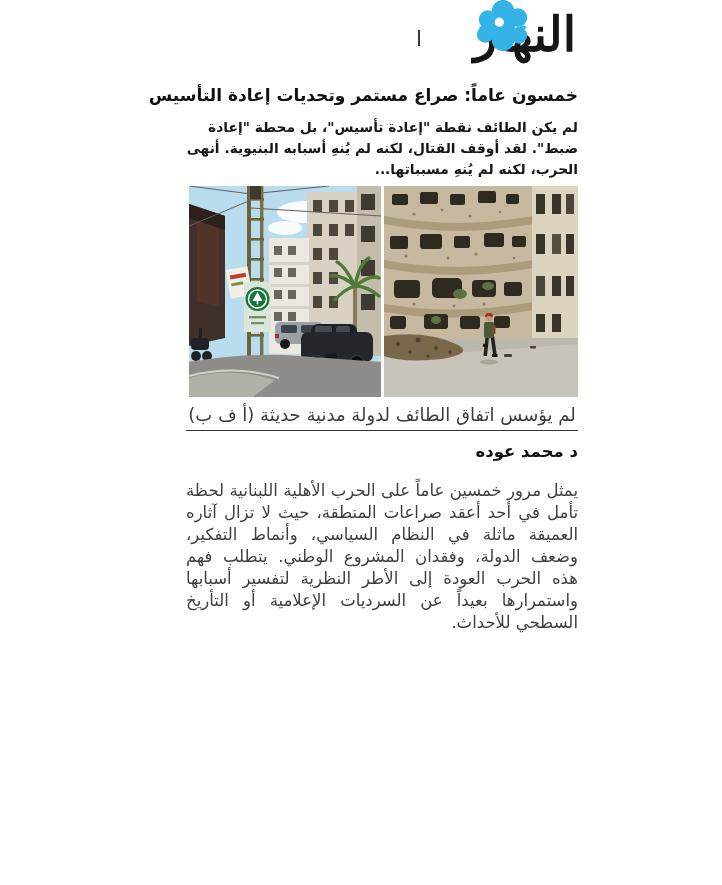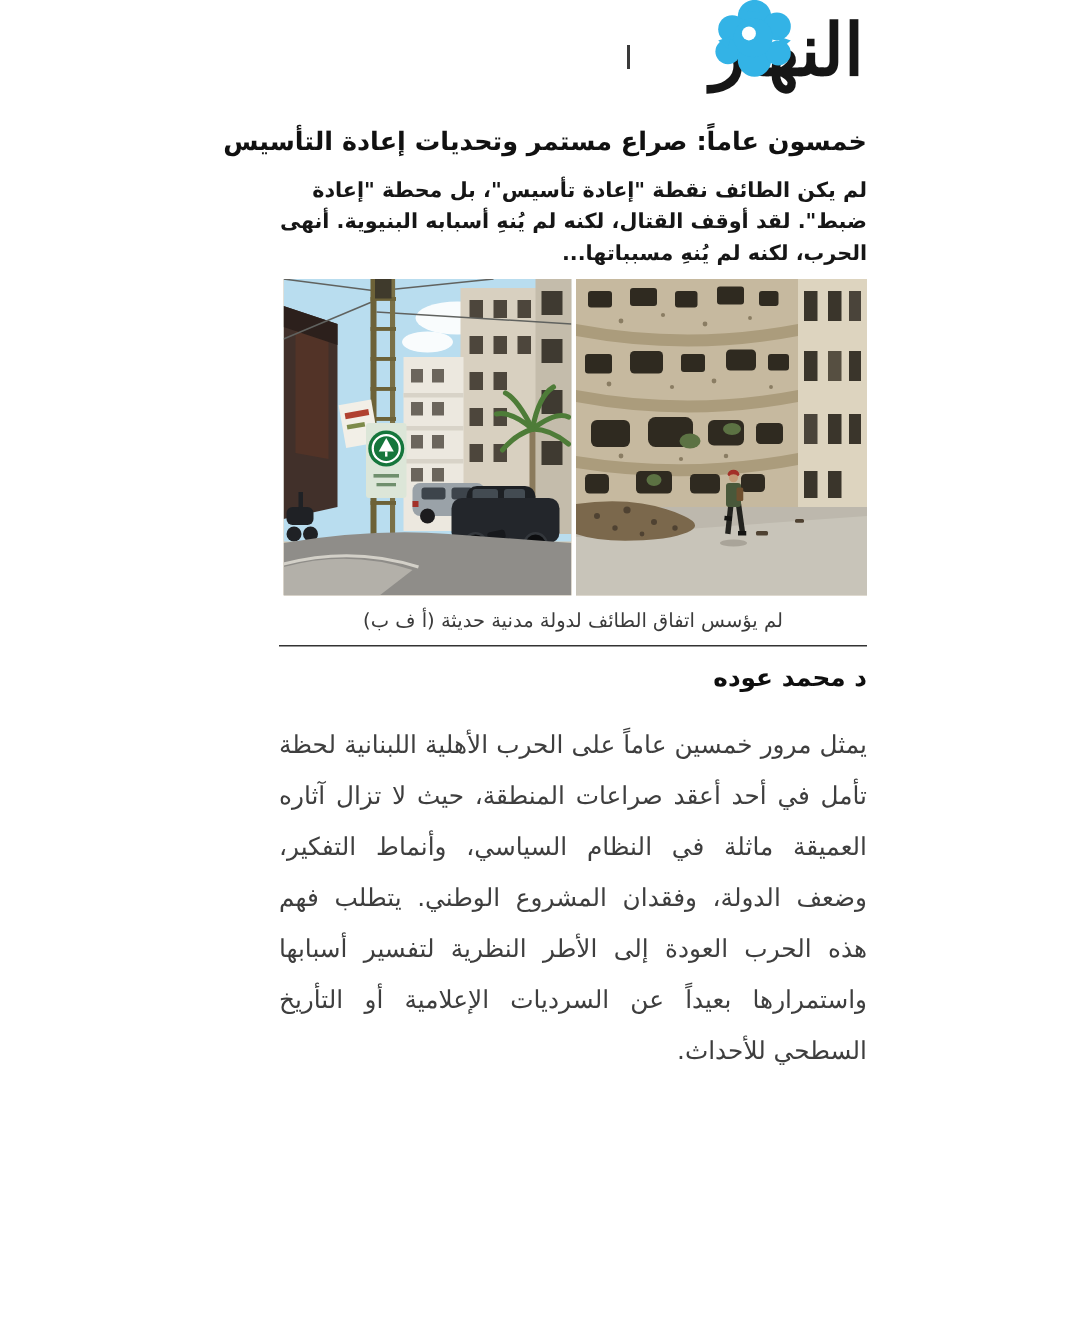--- a/index.html
+++ b/index.html
@@ -21,26 +21,26 @@
   .lede{margin:9px 0 0 0;font-size:13.8px;font-weight:bold;color:#161616;
         text-align:right;line-height:21px;}
 
   
   .photo{margin:6px 0 0 0;width:389px;height:211px;display:flex;gap:3px;}
   .photo-half{height:211px;overflow:hidden;background:#cfc6b2;}
   .photo-half.left{width:194px;}
   .photo-half.right{width:192px;}
   .photo-half svg{display:block;width:100%;height:100%;}
 
-  .caption{margin:9px 0 0 0;text-align:center;font-size:13px;color:#3b3b3b;line-height:17px;}
+  .caption{margin:9px 0 0 0;text-align:center;font-size:18px;color:#3b3b3b;line-height:17px;}
   .rule{margin:7px 0 0 0;border:none;border-top:1.6px solid #333;}
   .author{margin:11px 0 0 0;font-size:16.5px;font-weight:bold;color:#0f0f0f;}
 
   
-  .body p{margin:18px 0 0 0;font-size:16.5px;line-height:34px;color:#3e3e3e;
+  .body p{margin:18px 0 0 0;font-size:16.5px;line-height:22px;color:#3e3e3e;
           text-align:justify;text-align-last:right;}
   .body p:first-child{margin-top:19px;}
 </style>
 </head>
 <body>
 
 <div class="page">
   <div class="article">
 
     <header class="masthead">

